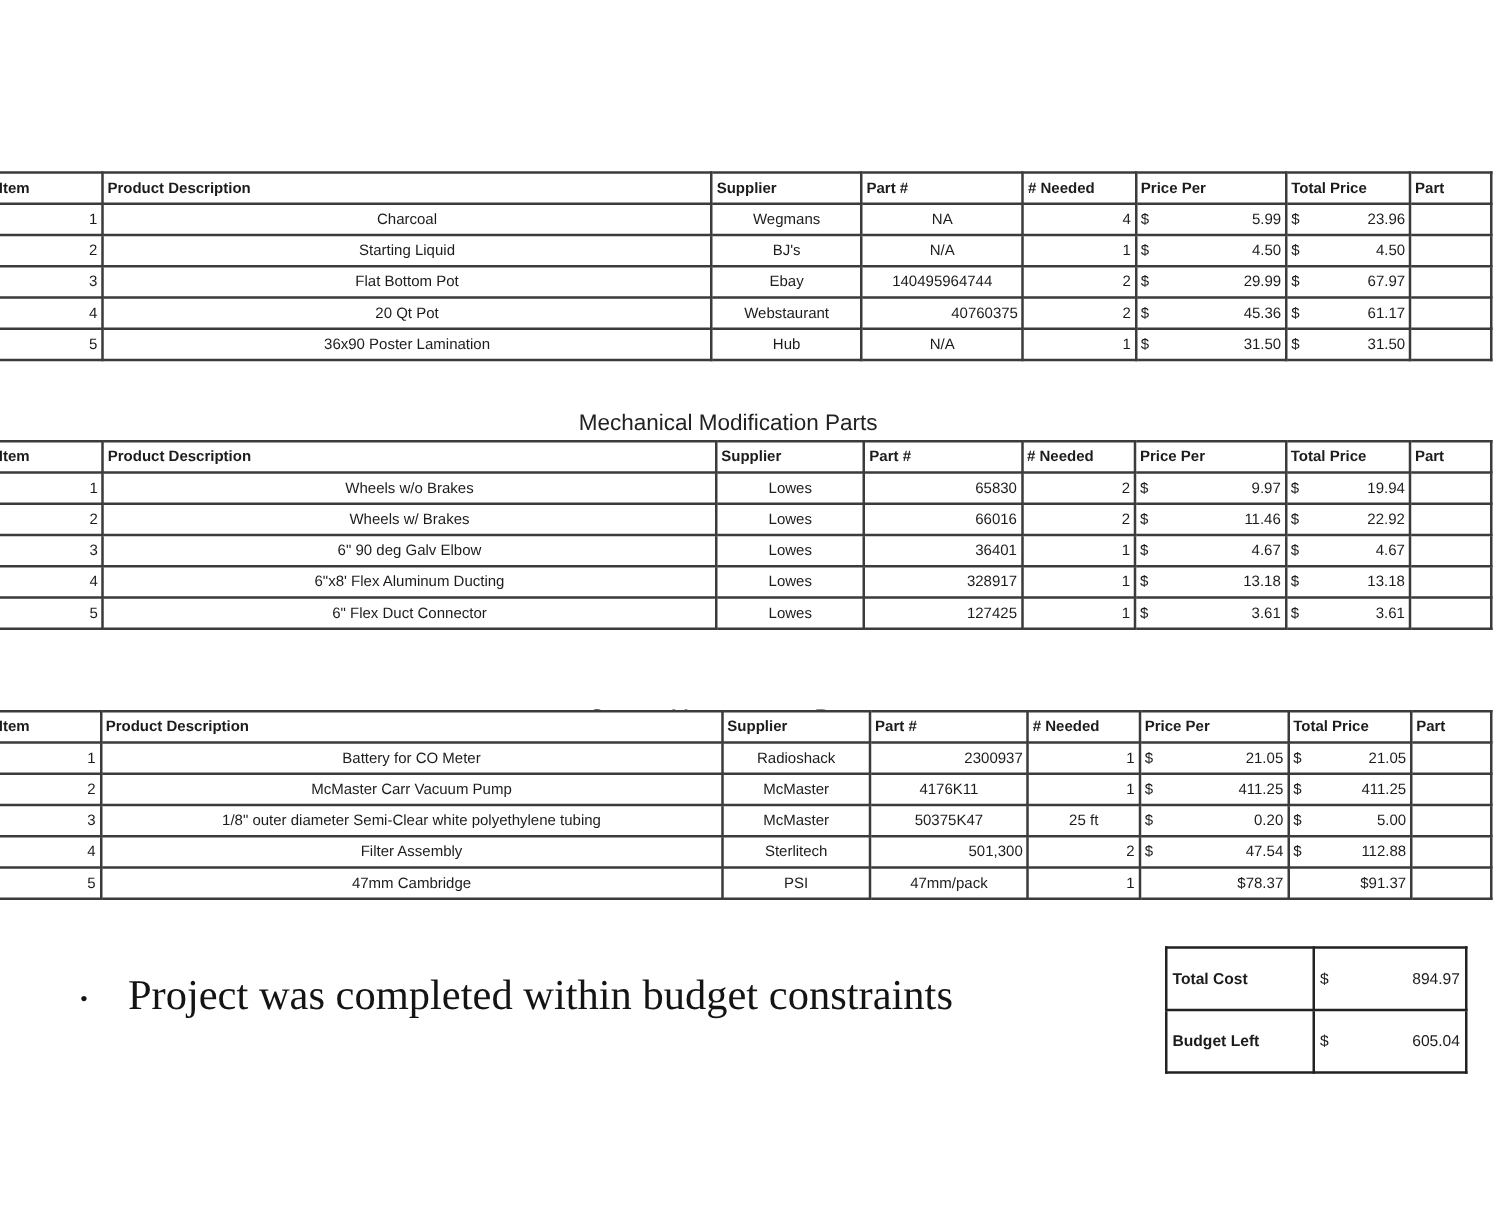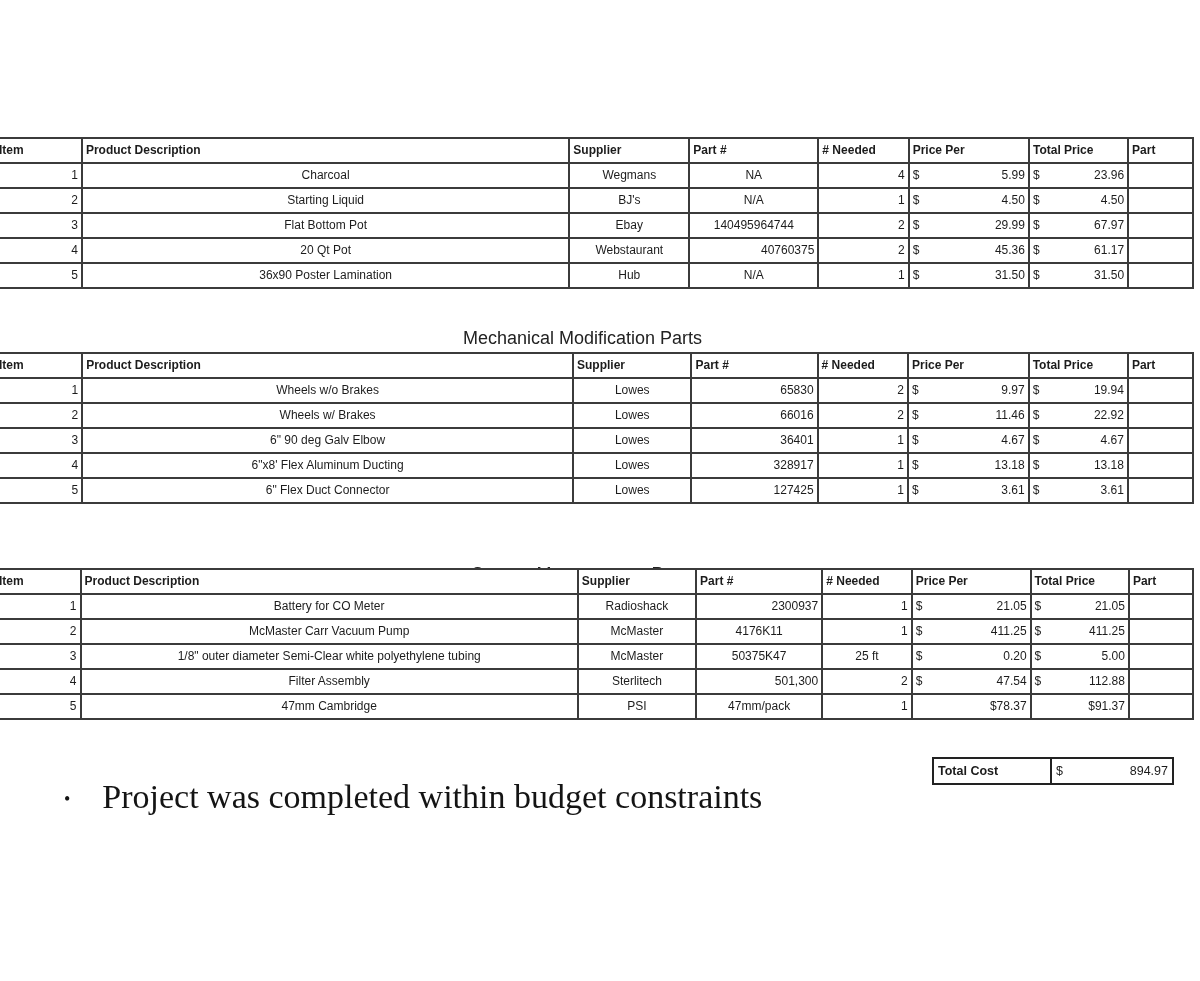--- a/index.html
+++ b/index.html
@@ -26,21 +26,21 @@
   
   .tbl-title{
     position:absolute;left:0;width:1165px;text-align:center;
     font-size:18px;color:#222;
   }
   
   table.totals{
     position:absolute;left:932px;top:757px;border-collapse:collapse;table-layout:fixed;
   }
   table.totals td{
-    border:2.5px solid #222;height:24px;padding:0 4px;
+    border:2.5px solid #222;height:24px;padding:12px 4px;
     font-size:12.5px;line-height:24px;white-space:nowrap;overflow:hidden;
   }
   table.totals td.lbl{width:108px;font-weight:bold;}
   table.totals td.val{width:112px;}
   table.totals td.val .wrap{display:flex;justify-content:space-between;}
   
   .bullet-line{
     position:absolute;left:64px;top:778px;width:1100px;
     font-family:"Liberation Serif",serif;font-size:34px;color:#141414;
     display:flex;align-items:center;
@@ -407,19 +407,28 @@
     <tbody>
       <tr>
         <td class="lbl">Total Cost</td>
         <td class="val">
           <span class="wrap">
             <span class="cur">$</span>
             <span class="amt">894.97</span>
           </span>
         </td>
       </tr>
+      <tr>
+        <td class="lbl">Budget Left</td>
+        <td class="val">
+          <span class="wrap">
+            <span class="cur">$</span>
+            <span class="amt">605.04</span>
+          </span>
+        </td>
+      </tr>
     </tbody>
   </table>
 
 <div class="bullet-line">
   <span class="bullet-marker">•</span>
   <span>Project was completed within budget constraints</span>
 </div>
 
 </body></html>

